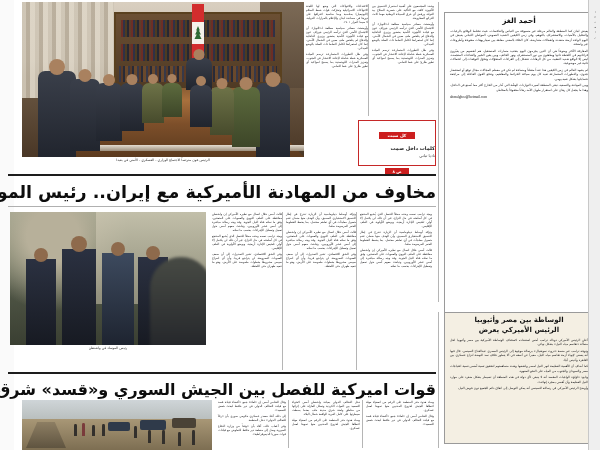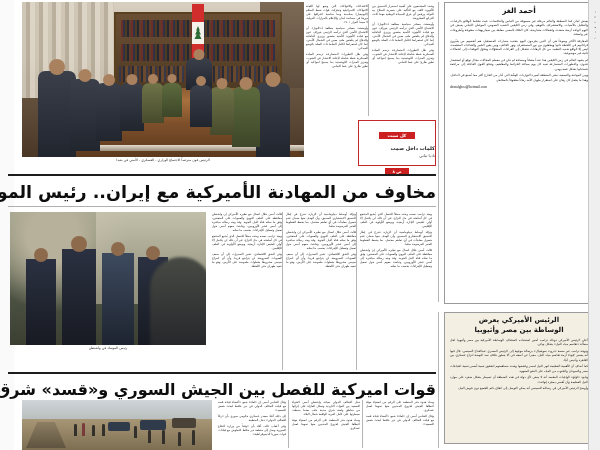--- a/index.html
+++ b/index.html
@@ -192,21 +192,21 @@
     color: #fff;
     font-size: 4px;
     font-weight: bold;
     padding: 0.8px 7px;
     margin-top: 3px;
   }
 
   
   .opinion {
     position: absolute;
-    left: 444px; top: 2px;
+    left: 444px; top: 12px;
     width: 150px; height: 302px;
     border: 0.8px solid #9a9a9a;
     box-sizing: border-box;
     padding: 3px 5px 2px 5px;
     background: #fff;
   }
   .opinion-byline {
     text-align: center;
     font-size: 7.4px;
     font-weight: bold;
@@ -530,22 +530,22 @@
     <p>ويجد ترامب نفسه وحده ممثلاً للتنصل الذي يُشيع المنتجع في كل أسلحته في حل النزاع، غير أن ذلك لن يكتمل إلا أولي تلخيص الإدارة أريحية، وبوضع الأولوية في الملف الإقليمي.</p>
     <p>وتؤكد أوساط ديبلوماسية أن الزيارة تندرج في إطار التنسيق الاستخباري المسبق، وأن الهدف منها ضمان عدم حصول مفاجآت في أي تفاهم محتمل، بما يحفظ الخطوط الحمر المرسومة سلفاً.</p>
     <p>قالت أمس خلال اتصال مع نظيره الأميركي إن واشنطن محافظة على الملف النووي والعقوبات على المتعنتين، وفق ما نقلته قناة النيل الجوية. وقد وجه رسالة مباشرة إلى أمس عشر الأوروبيين، وتباحث معهم أمس حول تفعيل وتعطيل الإجراءات بحسب ما نقلته.</p>
   </div>
 
   <div class="vrule" style="left:282px;top:212px;height:158px;"></div>
   <div class="vrule" style="left:356px;top:212px;height:158px;"></div>
 
   <div class="rbox">
     <div class="rbox-title ar">
+      <div>الوساطة بين مصر وأثيوبيا</div>
       <div>الرئيس الأميركي يعرض</div>
-      <div>الوساطة بين مصر وأثيوبيا</div>
     </div>
     <div class="ar micro2">
       <p>أعلن الرئيس الأميركي دونالد ترامب أمس استعداده لاستئناف الوساطة الأميركية بين مصر وأثيوبيا لحل مسألة «تقاسم مياه النيل» بشكل نهائي.</p>
       <p>وتوجه ترامب عبر منصة «تروث سوشيال» برسالة موجهة إلى الرئيس المصري عبدالفتاح السيسي، قال فيها أنه يسعى لإنهاء أزمة تقاسم مياه النيل، معبراً عن أسفه في ألا يتطور خلاف سد النهضة لنزاع عسكري بين القاهرة وأديس أبابا.</p>
       <p>كما أضاف أن الأهمية العظيمة لنهر النيل لمصر ولشعبها وشدد مساهمتهم لتحقيق تنمية تُضمن تنمية احتياجات مصر والسودان والجنوب من المياه على النحو المعهود.</p>
       <p>وتابع: «لؤلؤة الواجبات المقصد أنه لا ينبغي لأي دولة في هذه المنطقة أن تسيطر بشكل منفرد على موارد النيل العظيمة وأن تُقصي بمجرد إنهائه».</p>
       <p>وأوضح الرئيس الأميركي في رسالته للسيسي أنه يمكن التوصل إلى اتفاق دائم للجميع دون خوض النيل.</p>
     </div>
   </div>
 

